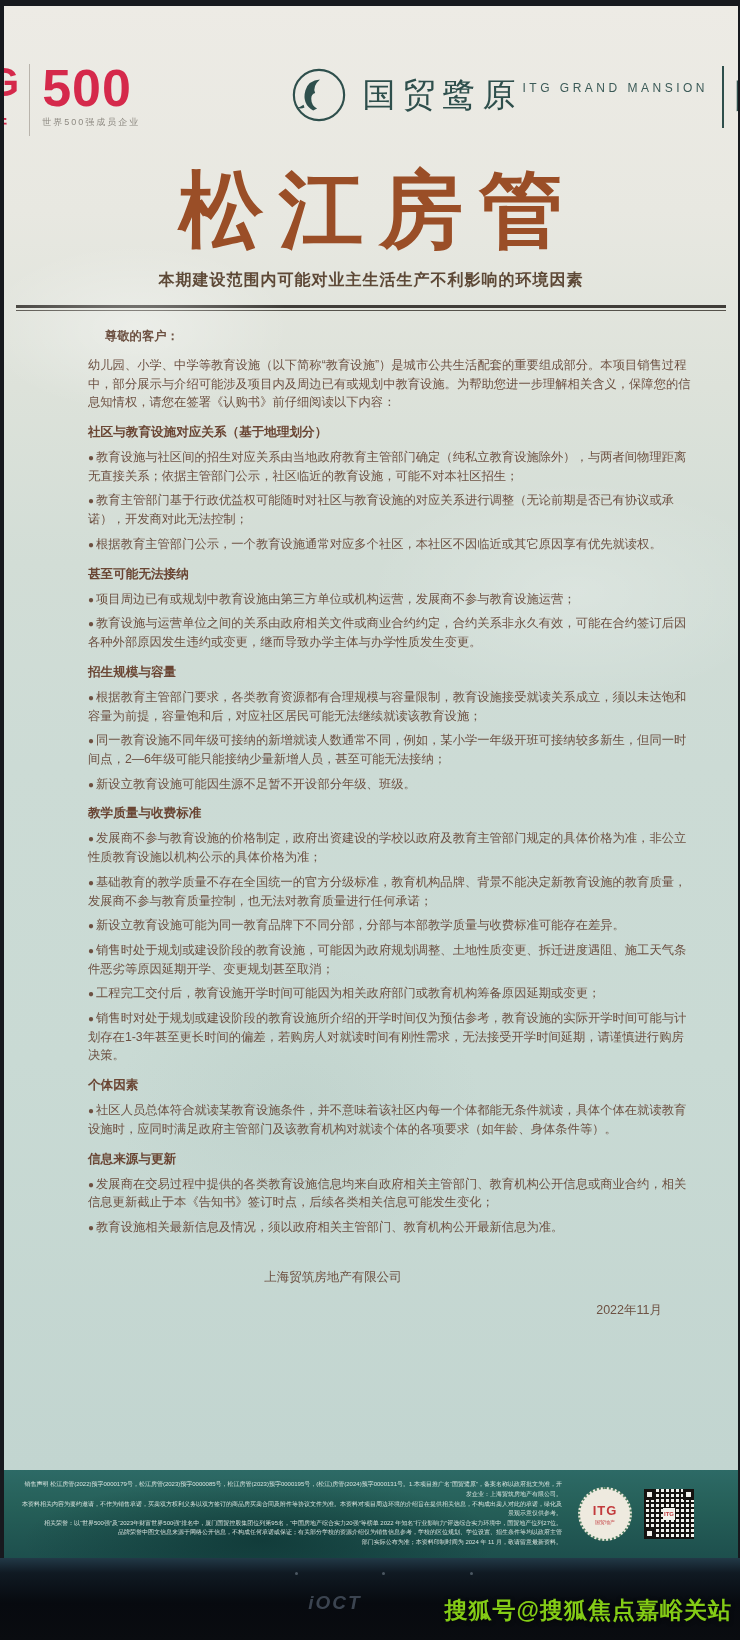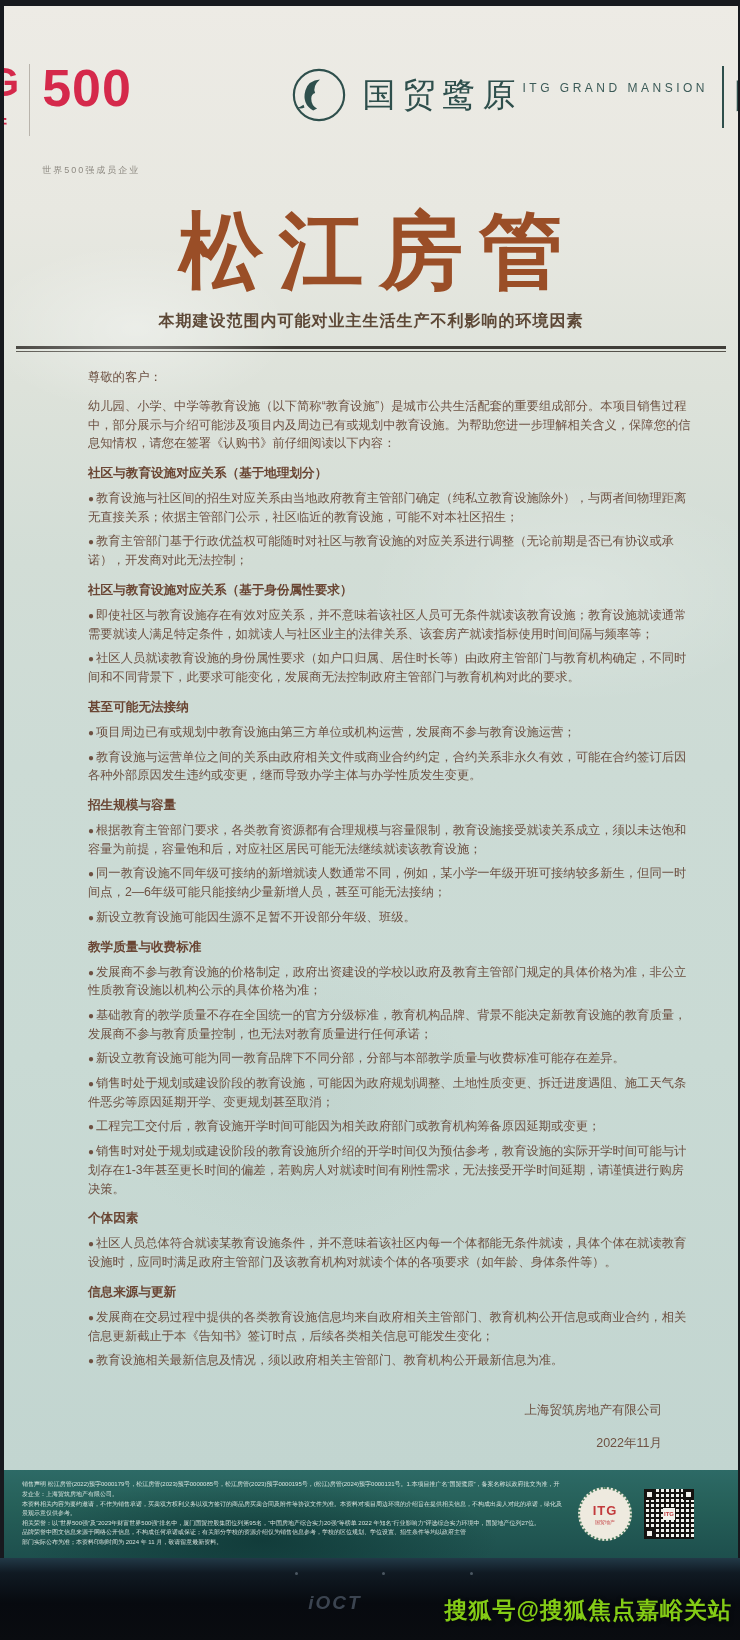--- a/index.html
+++ b/index.html
@@ -23,48 +23,48 @@
       radial-gradient(300px 160px at 78% 40%, rgba(255,255,255,.22), transparent 70%),
       radial-gradient(260px 200px at 40% 75%, rgba(160,185,178,.18), transparent 70%);
   }
   
   .hdr { display:flex; justify-content:space-between; align-items:flex-start; padding:56px 0 0 0; position:relative; z-index:2; }
   .hdr-left { display:flex; align-items:flex-start; margin-left:-16px; }
   .itg-cut { display:flex; flex-direction:column; align-items:flex-start; color:#d5294b; font-weight:bold; line-height:1; }
   .itg-cut .g { font-size:40px; }
   .itg-cut .chan { font-size:19px; margin-top:14px; }
   .vdiv { width:1px; background:#b9b4ac; height:72px; margin:2px 12px 0 10px; }
-  .f500 { display:flex; flex-direction:column;gap:48px; }
+  .f500 { display:flex; flex-direction:column; }
   .f500 .num { color:#d5294b; font-weight:bold; font-size:52px; line-height:1; letter-spacing:1px; }
   .f500 .tag { color:#8e8a82; font-size:9px; letter-spacing:2px; margin-top:2px; }
   .hdr-right { display:flex; align-items:center; margin-right:-10px; }
   .bird-circle { width:58px; height:58px; margin-right:14px; flex:0 0 auto; }
   .brand-col { display:flex; }
   .brand-cn { color:#2e4f4c; font-size:33px; letter-spacing:7px; font-weight:500; line-height:1.1; }
   .brand-en { color:#3c5b58; font-size:12px; letter-spacing:3.5px; margin-top:4px; }
   .brand-div { width:2px; background:#2e4f4c; height:62px; margin:4px 10px 0 14px; }
   .brand-partial { width:14px; overflow:hidden; color:#2e4f4c; font-size:34px; line-height:62px; white-space:nowrap; }
   
   .title { text-align:center; margin-top:30px; color:#9a4e27; font-size:84px; font-weight:bold;
     letter-spacing:16px; text-indent:16px; line-height:1.05; position:relative; z-index:2; }
   .subtitle { text-align:center; margin-top:16px; color:#5d4836; font-size:16px; font-weight:bold;
     letter-spacing:1px; position:relative; z-index:2; }
   .rule { margin:14px 12px 0 12px; height:6px; border-top:3px solid #3f3d38; border-bottom:1px solid #55524b; }
   
   .doc { padding:16px 44px 0 84px; color:#6d5142; font-size:12.3px; line-height:1.52; position:relative; z-index:2; }
-  .greeting { font-weight:normal; margin-bottom:10px; }
+  .greeting { font-weight:bold; margin-bottom:10px;margin-left:17px; }
   .intro { margin-bottom:10px; }
   .sec-heading { font-weight:bold; color:#6a4634; margin:11px 0 6px 0; font-size:12.6px; }
   .bullet { margin:6px 0; }
   .bullet::before { content:"●"; font-size:10px; margin-right:2px; }
   .sign { text-align:right; padding:26px 76px 0 0; color:#6d5142; font-size:12.5px; position:relative; z-index:2; }
-  .sign .company { margin-bottom:16px; }
+  .sign .company { margin-bottom:16px;text-align:center; }
   
   .band { height:88px; position:relative; overflow:hidden; display:flex; align-items:center;
-    background: linear-gradient(180deg,#2d6a66 0%, #266059 40%, #1d4f4d 100%); }
+    background: linear-gradient(180deg,#2d6a66 0%, #266059 40%, #1d4f4d 100%); text-align: right; }
   .band::before { content:""; position:absolute; inset:0;
     background: radial-gradient(340px 90px at 35% 80%, rgba(6,40,40,.55), transparent 70%); }
   .disclaimer { position:relative; margin-left:18px; width:540px; color:rgba(240,245,240,.88);
     font-size:6px; line-height:1.6; filter:blur(.35px); }
   .stamp { position:relative; width:54px; height:54px; border-radius:50%; background:#eeeadf;
     border:2px dotted #4a7a5e; margin-left:16px; flex:0 0 auto;
     display:flex; flex-direction:column; align-items:center; justify-content:center; }
   .stamp .itg { color:#c23a3c; font-weight:bold; font-size:13px; letter-spacing:1px; }
   .stamp .sub { color:#c23a3c; font-size:5px; margin-top:1px; }
   .qr { position:relative; width:50px; height:50px; margin-left:12px; background:#f2f2ec; flex:0 0 auto;
@@ -124,30 +124,24 @@
 
     <div class="doc">
       <p class="greeting">尊敬的客户：</p>
       <p class="intro">幼儿园、小学、中学等教育设施（以下简称“教育设施”）是城市公共生活配套的重要组成部分。本项目销售过程中，部分展示与介绍可能涉及项目内及周边已有或规划中教育设施。为帮助您进一步理解相关含义，保障您的信息知情权，请您在签署《认购书》前仔细阅读以下内容：</p>
       <div>
   <div class="section">
     <p class="sec-heading">社区与教育设施对应关系（基于地理划分）</p>
     <div class="sec-bullets">
               <p class="bullet">教育设施与社区间的招生对应关系由当地政府教育主管部门确定（纯私立教育设施除外），与两者间物理距离无直接关系；依据主管部门公示，社区临近的教育设施，可能不对本社区招生；</p>
               <p class="bullet">教育主管部门基于行政优益权可能随时对社区与教育设施的对应关系进行调整（无论前期是否已有协议或承诺），开发商对此无法控制；</p>
-            </div>
-  </div>
-
-  <div class="section">
-    <p class="sec-heading">社区与教育设施对应关系（基于身份属性要求）</p>
-    <div class="sec-bullets">
-              <p class="bullet">即使社区与教育设施存在有效对应关系，并不意味着该社区人员可无条件就读该教育设施；教育设施就读通常需要就读人满足特定条件，如就读人与社区业主的法律关系、该套房产就读指标使用时间间隔与频率等；</p>
-              <p class="bullet">社区人员就读教育设施的身份属性要求（如户口归属、居住时长等）由政府主管部门与教育机构确定，不同时间和不同背景下，此要求可能变化，发展商无法控制政府主管部门与教育机构对此的要求。</p>
-            </div>
-  </div>
+              <p class="bullet">根据教育主管部门公示，一个教育设施通常对应多个社区，本社区不因临近或其它原因享有优先就读权。</p>
+            </div>
+  </div>
+
 
   <div class="section">
     <p class="sec-heading">甚至可能无法接纳</p>
     <div class="sec-bullets">
               <p class="bullet">项目周边已有或规划中教育设施由第三方单位或机构运营，发展商不参与教育设施运营；</p>
               <p class="bullet">教育设施与运营单位之间的关系由政府相关文件或商业合约约定，合约关系非永久有效，可能在合约签订后因各种外部原因发生违约或变更，继而导致办学主体与办学性质发生变更。</p>
             </div>
   </div>
 
   <div class="section">

